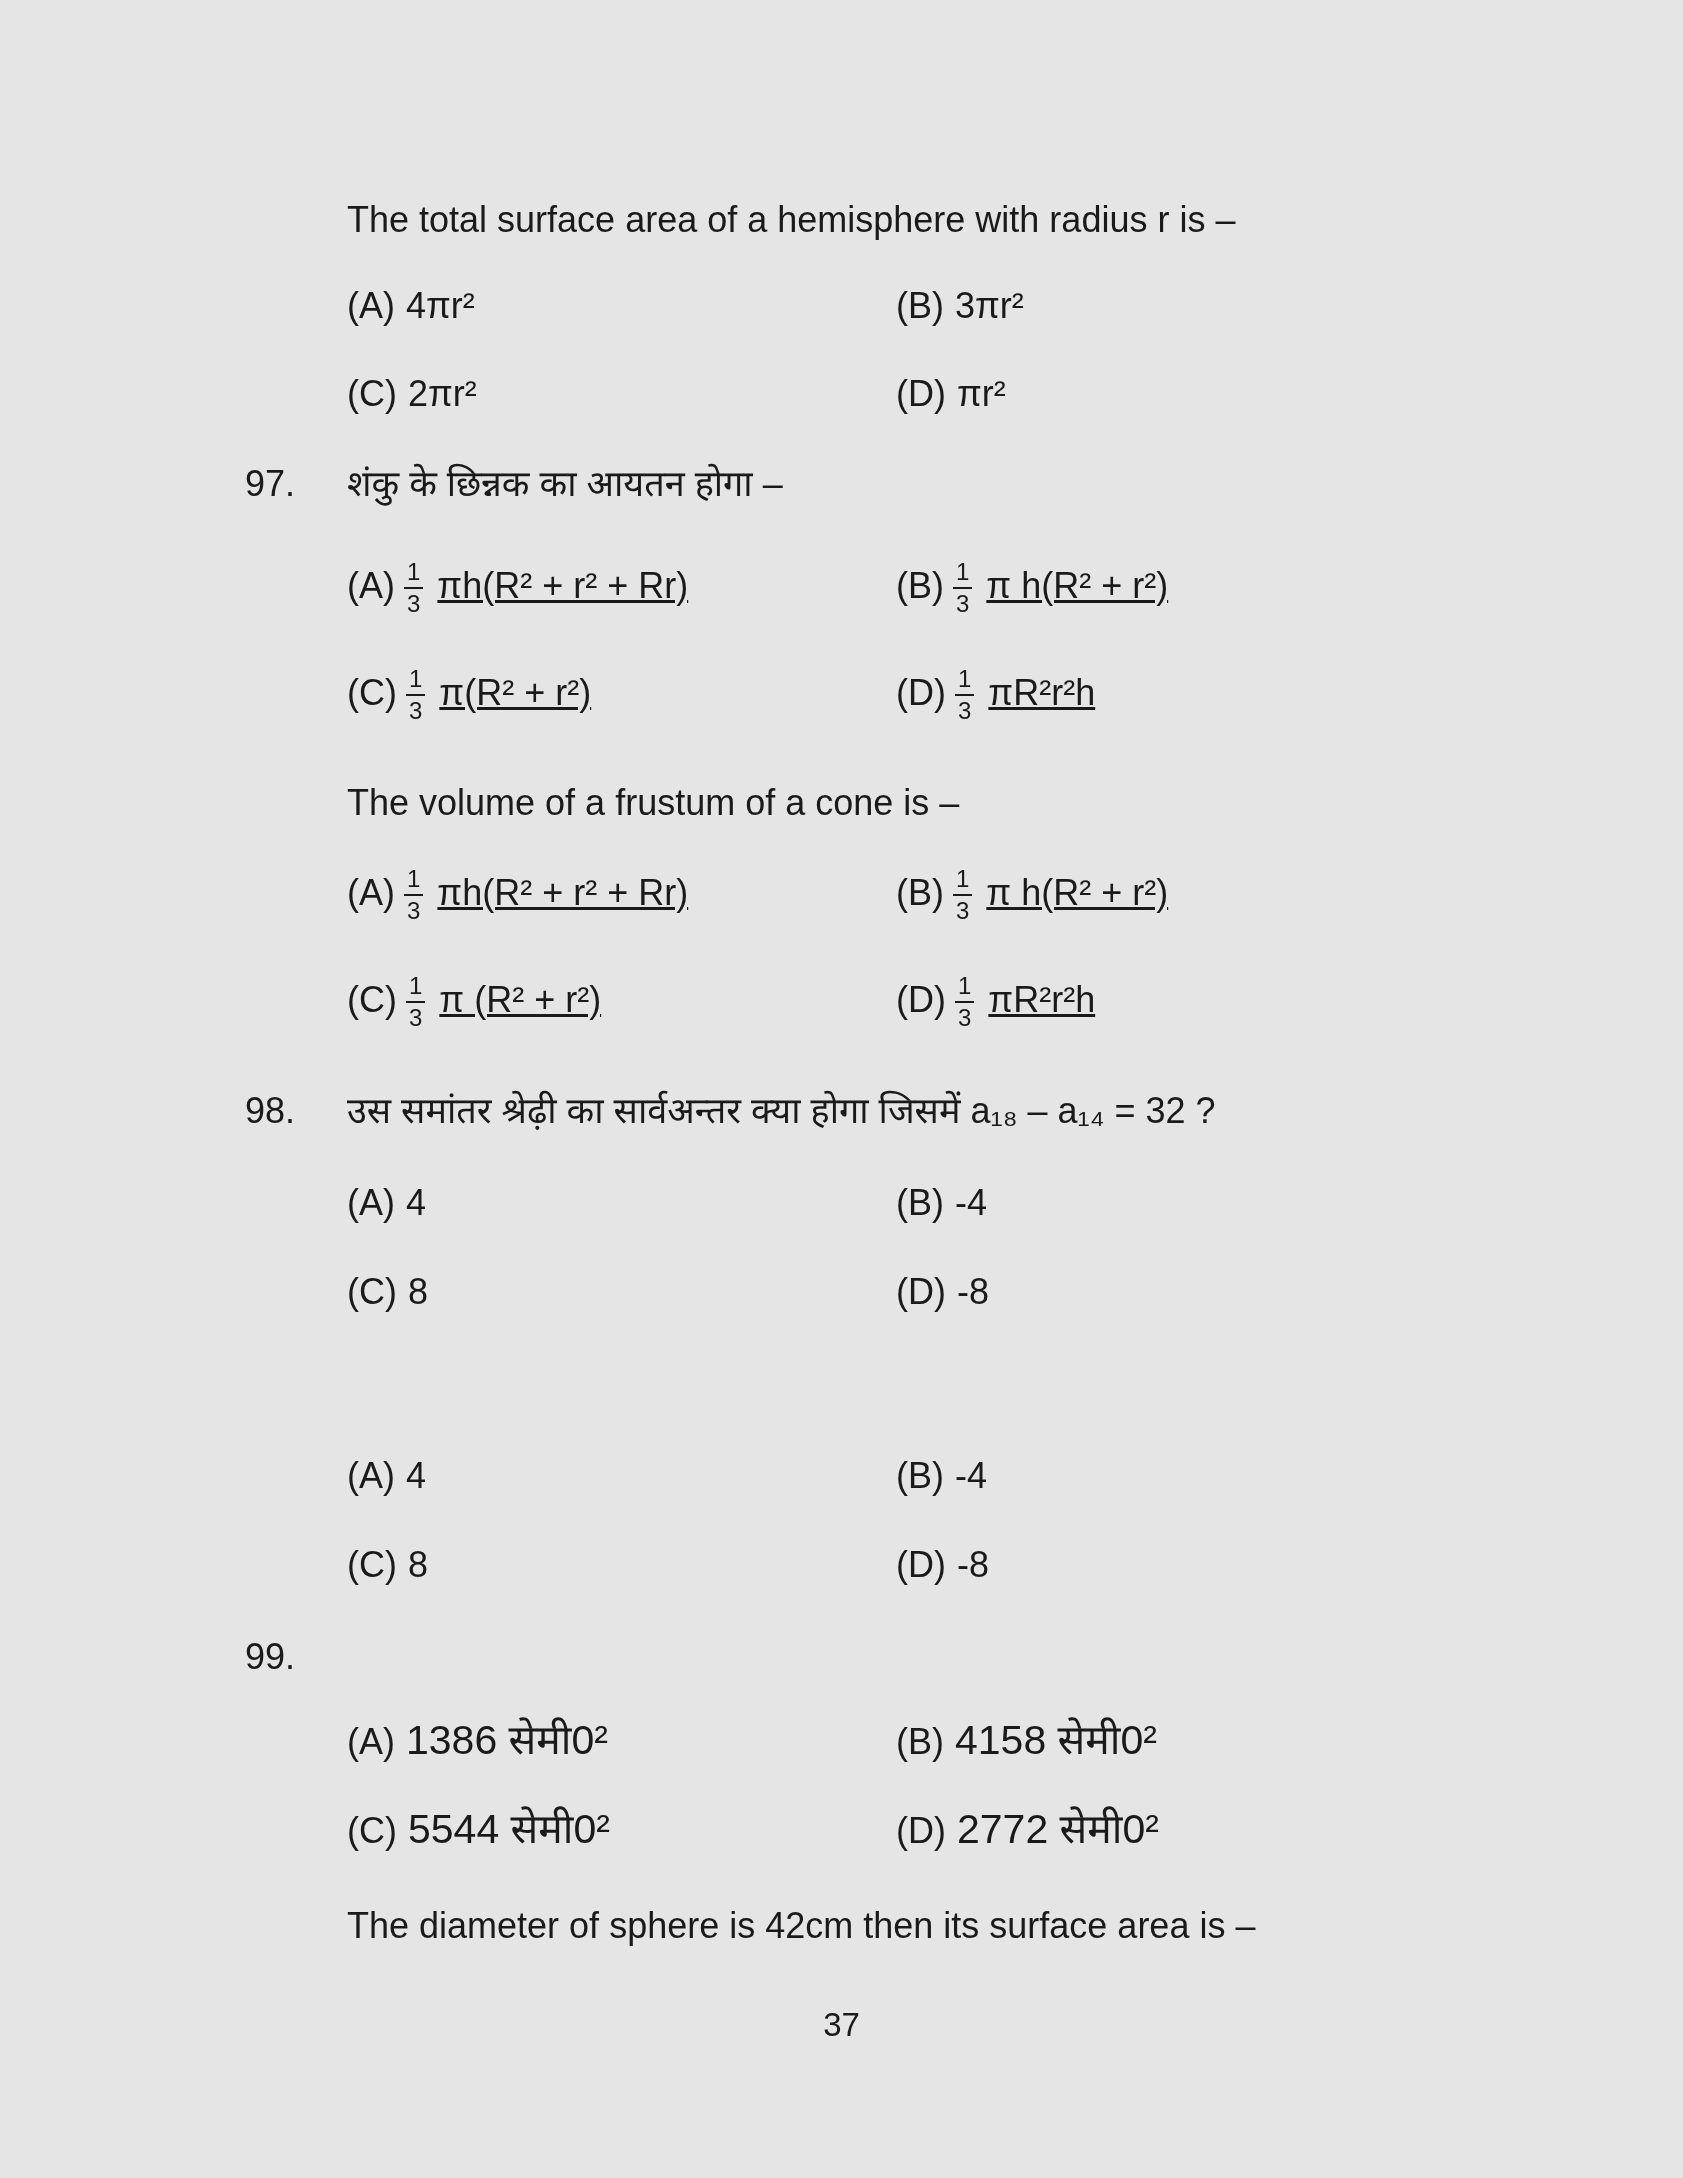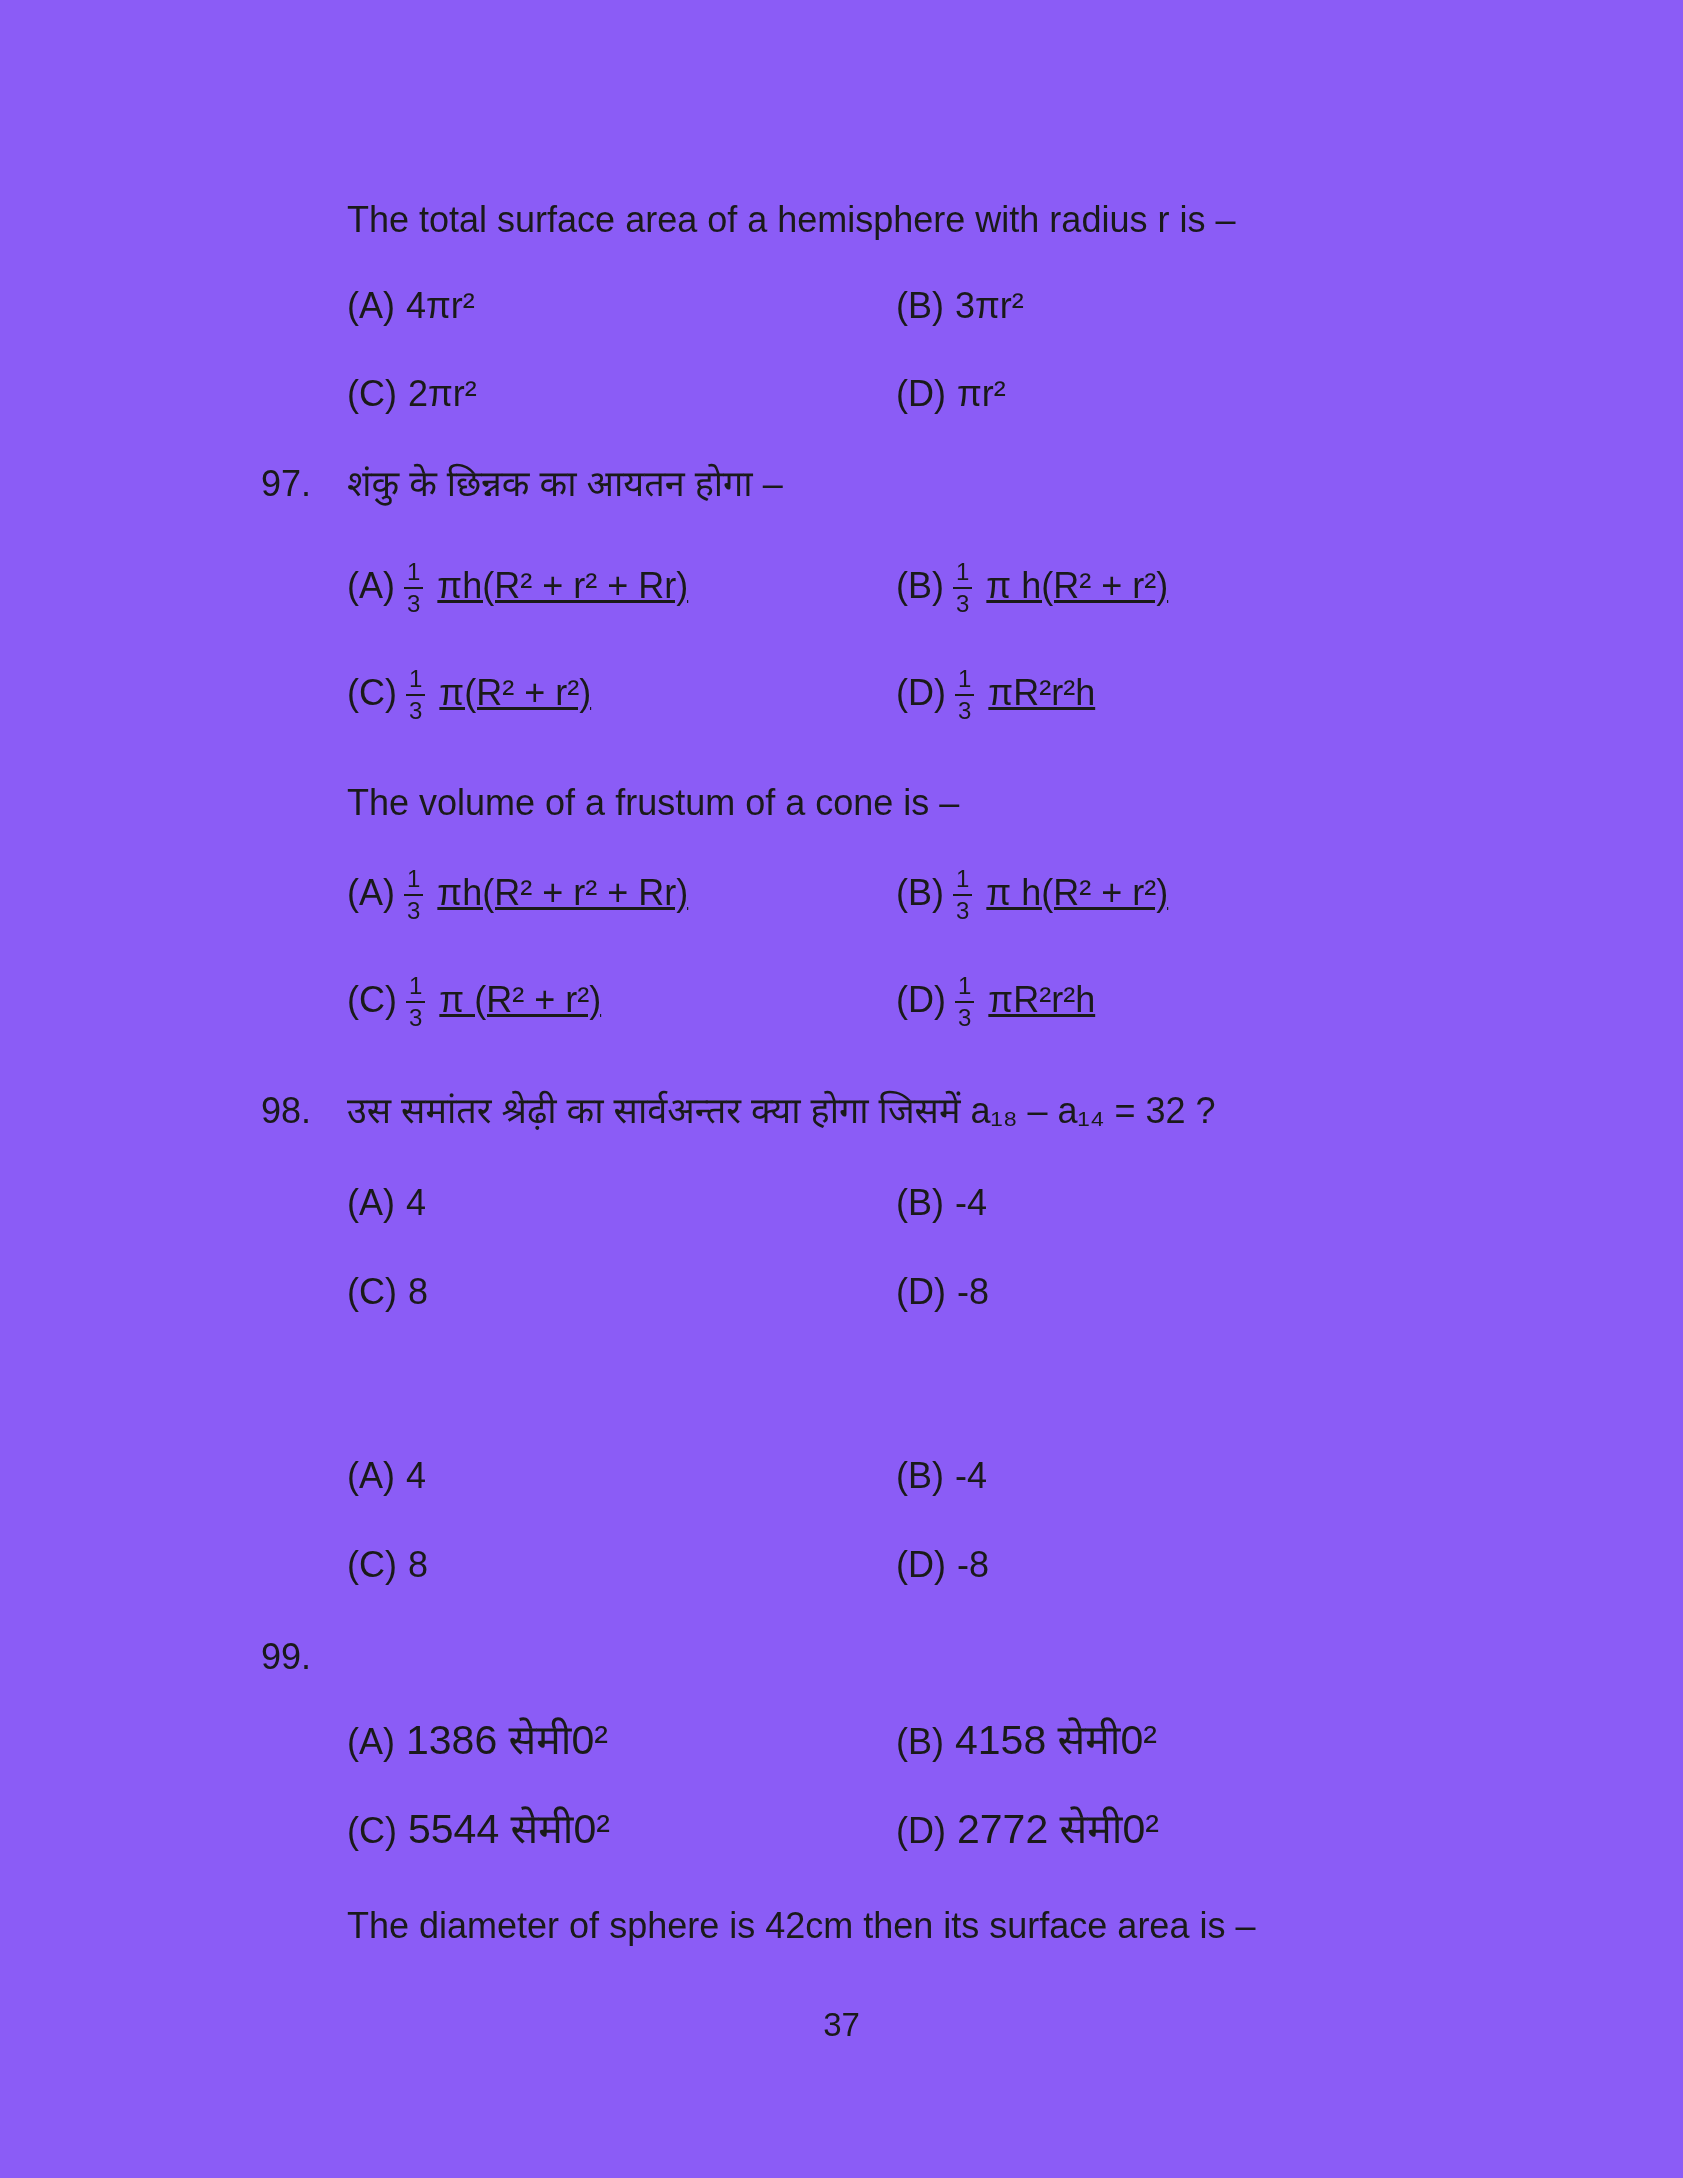--- a/index.html
+++ b/index.html
@@ -1,32 +1,32 @@
 <!DOCTYPE html>
 <html><head>
 <meta charset="utf-8">
 <style>
   * { box-sizing: border-box; }
   html, body { margin: 0; padding: 0; background: #ffffff; }
   .page {
     position: relative;
     width: 1683px;
     height: 2178px;
-    background: #8b5cf6;
+    background: #e5e5e5;
     color: #1a1a1a;
     font-family: "Liberation Sans", "DejaVu Sans", sans-serif;
     overflow: hidden;
   }
   .cell {
     position: absolute;
     white-space: nowrap;
     font-size: 36px;
     line-height: 1.2;
   }
-  .qnum { left: 245px; margin-left: 16px; }
+  .qnum { left: 245px; }
   .main { left: 347px; }
   .colB { left: 896px; }
   .txt  { margin-left: 11px; }
   .opt-sm .txt { font-size: 41px; }
   .fml  { margin-left: 12px; text-decoration: underline; }
   .frac {
     display: inline-flex;
     flex-direction: column;
     align-items: center;
     vertical-align: middle;

